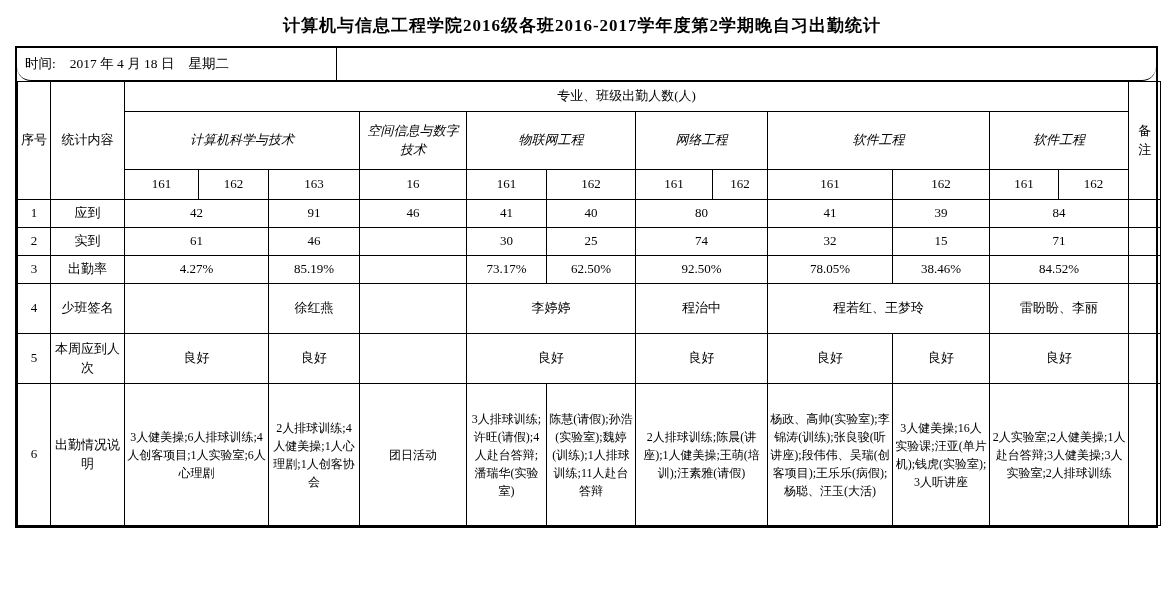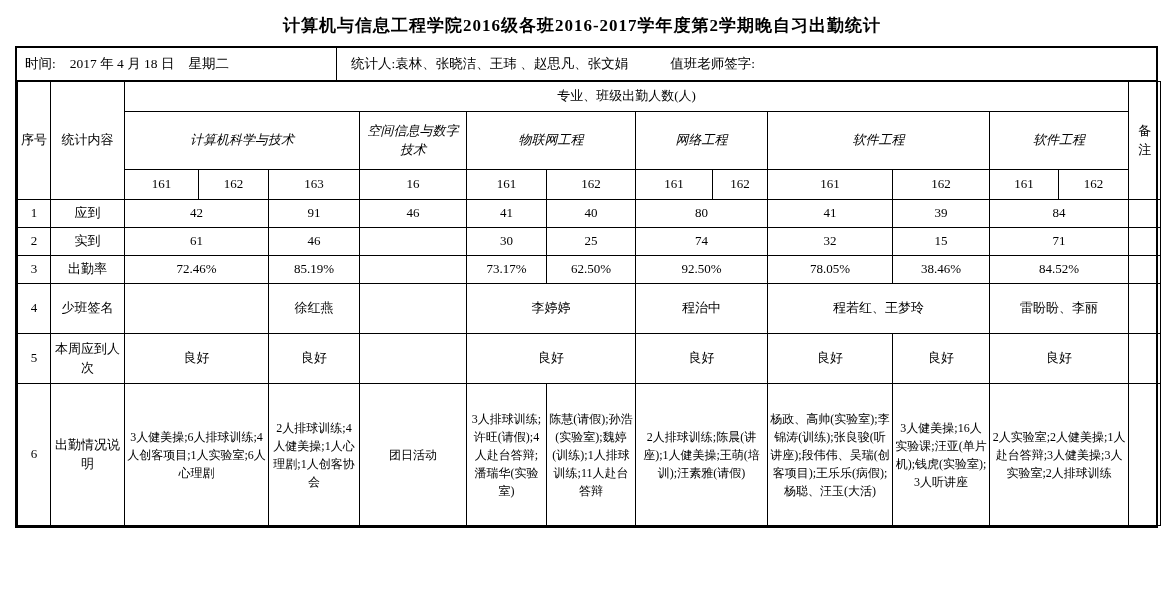--- a/index.html
+++ b/index.html
@@ -25,20 +25,21 @@
   .sheet {
     width: 1143px;
     border: 2px solid #000;
   }
   .meta-row {
     display: flex;
     height: 33px;
     border-bottom: 1px solid #000;
     font-size: 13.5px;
     align-items: center;
+    border-radius: 14px;
   }
   .meta-left {
     width: 320px;
     height: 100%;
     border-right: 1px solid #000;
     display: flex;
     align-items: center;
     padding-left: 8px;
   }
   .meta-left span { margin-right: 14px; white-space: nowrap; }
@@ -89,24 +90,20 @@
 
   <div class="title">计算机与信息工程学院2016级各班2016-2017学年度第2学期晚自习出勤统计</div>
 
   <div class="sheet">
 
     <div class="meta-row">
       <div class="meta-left">
         <span>时间:</span>
         <span>2017 年 4 月 18 日</span>
         <span>星期二</span>
-      </div>
-      <div class="meta-right">
-        <span class="recorders">统计人:袁林、张晓洁、王玮 、赵思凡、张文娟</span>
-        <span class="sign">值班老师签字:</span>
       </div>
     </div>
 
     <table>
       <colgroup>
         <col style="width:33px">
           <col style="width:74px">
         <col style="width:74px">
           <col style="width:70px">
           <col style="width:91px">
@@ -178,21 +175,21 @@
         <td colspan="2">74</td>
         <td>32</td>
         <td>15</td>
         <td colspan="2">71</td>
         <td></td>
       </tr>
 
       <tr class="r-num">
         <td>3</td>
         <td>出勤率</td>
-        <td colspan="2">72.46%</td>
+        <td colspan="2">4.27%</td>
         <td>85.19%</td>
         <td></td>
         <td>73.17%</td>
         <td>62.50%</td>
         <td colspan="2">92.50%</td>
         <td>78.05%</td>
         <td>38.46%</td>
         <td colspan="2">84.52%</td>
         <td></td>
       </tr>

